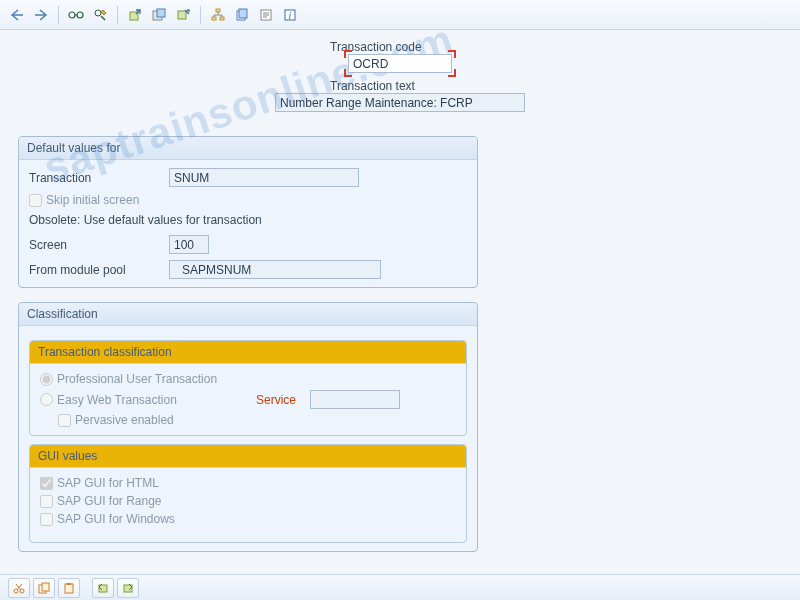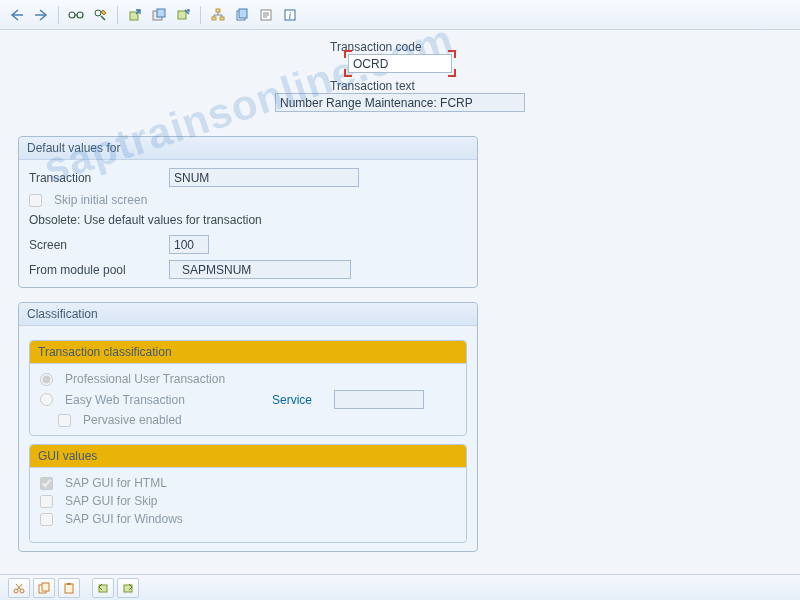--- a/index.html
+++ b/index.html
@@ -63,21 +63,21 @@
   .grouptitle {
     padding: 4px 8px;
     background: linear-gradient(#e7effa,#d8e6f5);
     border-bottom: 1px solid #c3d4e8;
     border-radius: 4px 4px 0 0;
     color: #445c74;
   }
   .groupbody { padding: 8px 10px; }
   .sub-row { display: flex; align-items: center; margin-bottom: 6px; }
   .sub-lab { width: 140px; }
-  .chk { display: flex; align-items: center; gap: 12px; margin-bottom: 4px; }
+  .chk { display: flex; align-items: center; gap: 4px; margin-bottom: 4px; }
   input[type=checkbox], input[type=radio] { margin: 0; }
   .dimmed { color: #8b99a9; }
   .nested {
     border: 1px solid #b8cadd;
     border-radius: 4px;
     margin-top: 6px;
     background: #eef4fb;
   }
   .nested .grouptitle { background: #eab308; }
   .bottombar {
@@ -218,57 +218,57 @@
         <input type="checkbox" disabled="" style="">
         <span>Skip initial screen</span>
       </div>
       <div style="margin:6px 0 8px 0">Obsolete: Use default values for transaction</div>
       <div class="sub-row">
         <div class="sub-lab">Screen</div>
         <input class="inp readonly inp-small" readonly="" value="100" style="">
       </div>
       <div class="sub-row" style="margin-bottom:0">
         <div class="sub-lab">From module pool</div>
-        <input class="inp readonly" style="width: 182px; padding-left: 12px;" readonly="" value="SAPMSNUM">
+        <input class="inp readonly" style="width: 212px; padding-left: 12px;" readonly="" value="SAPMSNUM">
       </div>
     </div>
   </div>
 
   <div class="groupbox" style="width:460px">
     <div class="grouptitle">Classification</div>
     <div class="groupbody">
       <div class="nested">
         <div class="grouptitle">Transaction classification</div>
         <div class="groupbody">
           <div class="chk dimmed">
             <input type="radio" name="tc" checked="" disabled="" style="">
             <span>Professional User Transaction</span>
           </div>
           <div class="chk dimmed" style="align-items:center">
             <input type="radio" name="tc" disabled="" style="">
             <span style="width:195px">Easy Web Transaction</span>
-            <span style="width:50px;color:#0369a1">Service</span>
+            <span style="width:50px;color:#c2410c">Service</span>
             <input class="inp readonly" style="width: 90px;" readonly="" value="">
           </div>
           <div class="chk dimmed" style="margin-left:18px;margin-bottom:0">
             <input type="checkbox" disabled="" style="">
             <span>Pervasive enabled</span>
           </div>
         </div>
       </div>
       <div class="nested" style="margin-top:8px">
         <div class="grouptitle">GUI values</div>
         <div class="groupbody">
           <div class="chk dimmed">
             <input type="checkbox" checked="" disabled="" style="">
             <span>SAP GUI for HTML</span>
           </div>
           <div class="chk dimmed">
             <input type="checkbox" disabled="" style="">
-            <span>SAP GUI for Skip</span>
+            <span>SAP GUI for Range</span>
           </div>
           <div class="chk dimmed" style="margin-bottom:8px">
             <input type="checkbox" disabled="" style="">
             <span>SAP GUI for Windows</span>
           </div>
         </div>
       </div>
     </div>
   </div>
 

